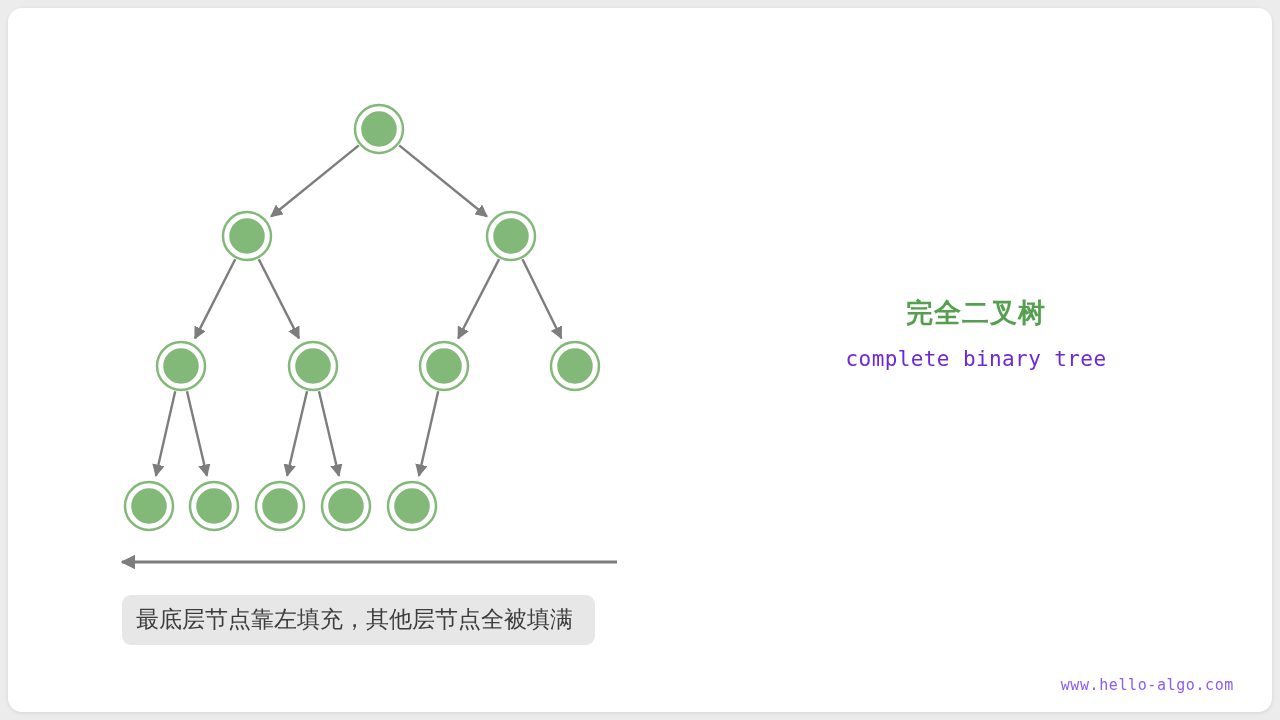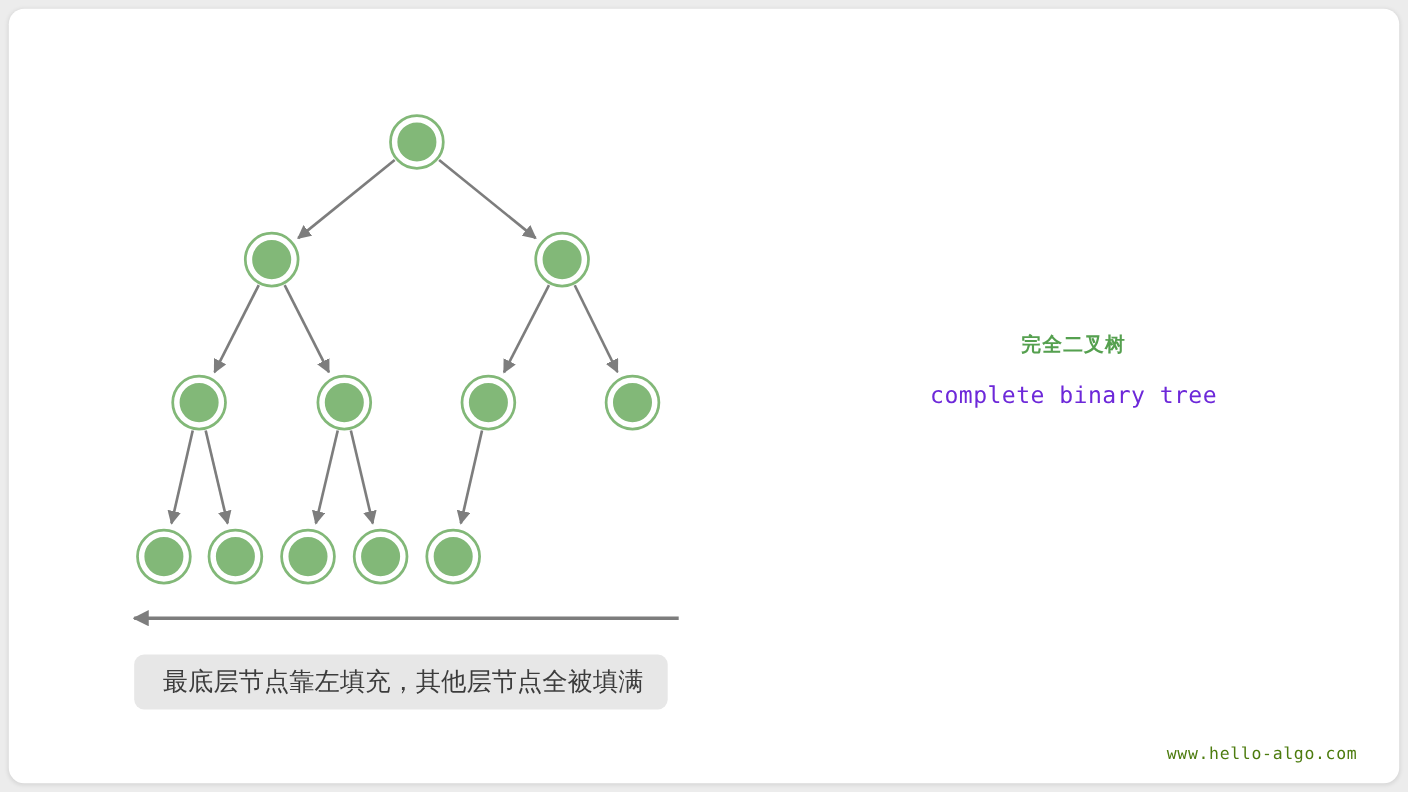--- a/index.html
+++ b/index.html
@@ -32,52 +32,52 @@
   .legend-block {
     position: absolute;
     left: 768px;
     top: 288px;
     width: 400px;
     text-align: center;
   }
   .legend-title {
     color: #55a04f;
     font-family: "Liberation Sans", sans-serif;
-    font-size: 18px;
+    font-size: 27px;
     font-weight: bold;
     letter-spacing: 1px;
     line-height: 34px;
     margin: 0;
   }
   .legend-subtitle {
     color: #6d28d9;
     font-family: "DejaVu Sans Mono", monospace;
     font-size: 21px;
     letter-spacing: 0.4px;
     line-height: 30px;
     margin: 14px 0 0 0;
   }
   .caption-box {
     position: absolute;
     left: 114px;
     top: 587px;
-    padding: 9px 22px 11px 26px;
+    padding: 9px 22px 11px 14px;
     background: #e7e7e7;
     border-radius: 9px;
     color: #3c3c3c;
     font-family: "Liberation Sans", sans-serif;
     font-size: 23px;
     line-height: 30px;
     white-space: nowrap;
   }
   .watermark {
     position: absolute;
     right: 38px;
     bottom: 18px;
-    color: #4d7c0f;
+    color: #8b5cf6;
     font-family: "DejaVu Sans Mono", monospace;
     font-size: 15px;
     letter-spacing: 0.6px;
   }
 </style>
 </head>
 <body>
 
 <div id="card">
 

